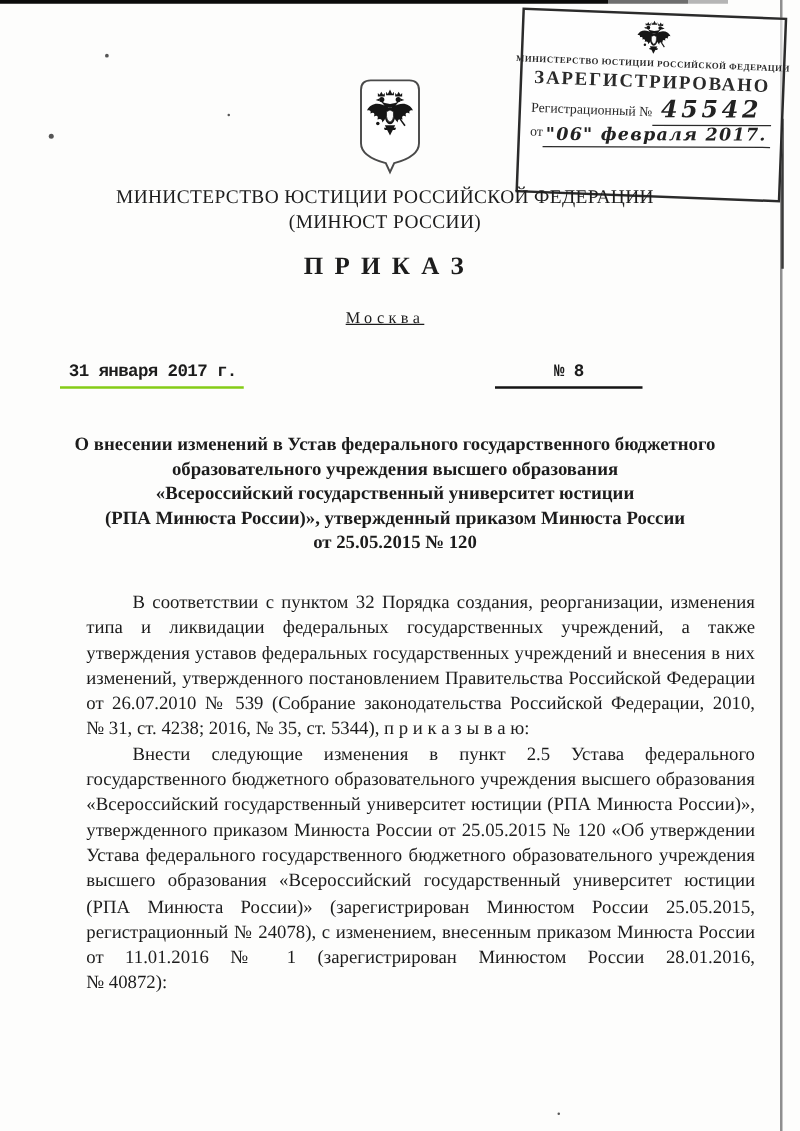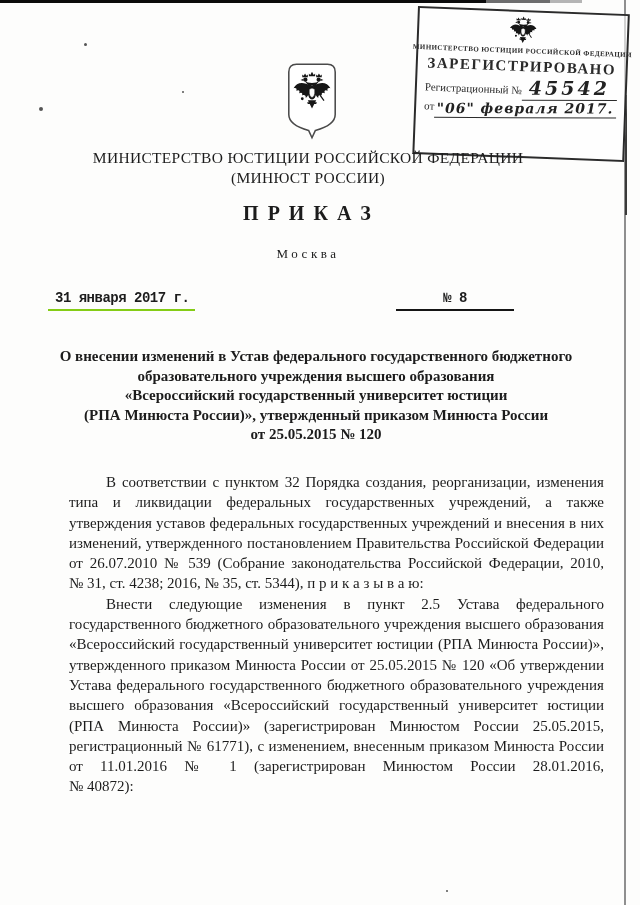--- a/index.html
+++ b/index.html
@@ -34,21 +34,21 @@
     transform:rotate(-2deg);padding-bottom:2px;white-space:nowrap;
   }
   .hand-reg{font-size:19px;letter-spacing:3px;}
   .hand-date{font-size:14px;letter-spacing:1px;}
 
   
   .hwrap{position:absolute;left:0;width:616px;text-align:center;}
   .h-ministry{top:149px;font-size:15.5px;letter-spacing:.3px;}
   .h-ministry-short{top:169px;font-size:15.5px;letter-spacing:.3px;}
   .h-doctype{top:202px;font-size:20px;font-weight:bold;letter-spacing:2px;}
-  .h-city{top:246px;font-size:13px;letter-spacing:3.5px;}
+  .h-city{top:246px;font-size:13px;letter-spacing:3.5px;text-decoration:underline;}
 
   
   .mono{font-family:"Liberation Mono", monospace;font-weight:bold;letter-spacing:-0.5px;}
   .d-date{position:absolute;left:48px;top:290px;font-size:14px;
     border-bottom:2px solid #84cc16;padding:0 6px 3px 7px;}
   .d-number{position:absolute;left:396px;top:290px;width:118px;text-align:center;font-size:14px;
     border-bottom:2px solid #151515;padding-bottom:3px;}
 
   
   .title{position:absolute;left:8px;top:347px;width:616px;text-align:center;
@@ -143,19 +143,19 @@
     <div class="bline">от 26.07.2010 № 539 (Собрание законодательства Российской Федерации, 2010,</div>
     <div class="bline pl-last">№ 31, ст. 4238; 2016, № 35, ст. 5344), п р и к а з ы в а ю:</div>
 
     <div class="bline pl-indent">Внести следующие изменения в пункт 2.5 Устава федерального</div>
     <div class="bline">государственного бюджетного образовательного учреждения высшего образования</div>
     <div class="bline">«Всероссийский государственный университет юстиции (РПА Минюста России)»,</div>
     <div class="bline">утвержденного приказом Минюста России от 25.05.2015 № 120 «Об утверждении</div>
     <div class="bline">Устава федерального государственного бюджетного образовательного учреждения</div>
     <div class="bline">высшего образования «Всероссийский государственный университет юстиции</div>
     <div class="bline">(РПА Минюста России)» (зарегистрирован Минюстом России 25.05.2015,</div>
-    <div class="bline">регистрационный № 61771), с изменением, внесенным приказом Минюста России</div>
+    <div class="bline">регистрационный № 24078), с изменением, внесенным приказом Минюста России</div>
     <div class="bline">от 11.01.2016 № 1 (зарегистрирован Минюстом России 28.01.2016, регистрационный</div>
     <div class="bline pl-last">№ 40872):</div>
 
   </div>
 
 </div>
 
 </body></html>

